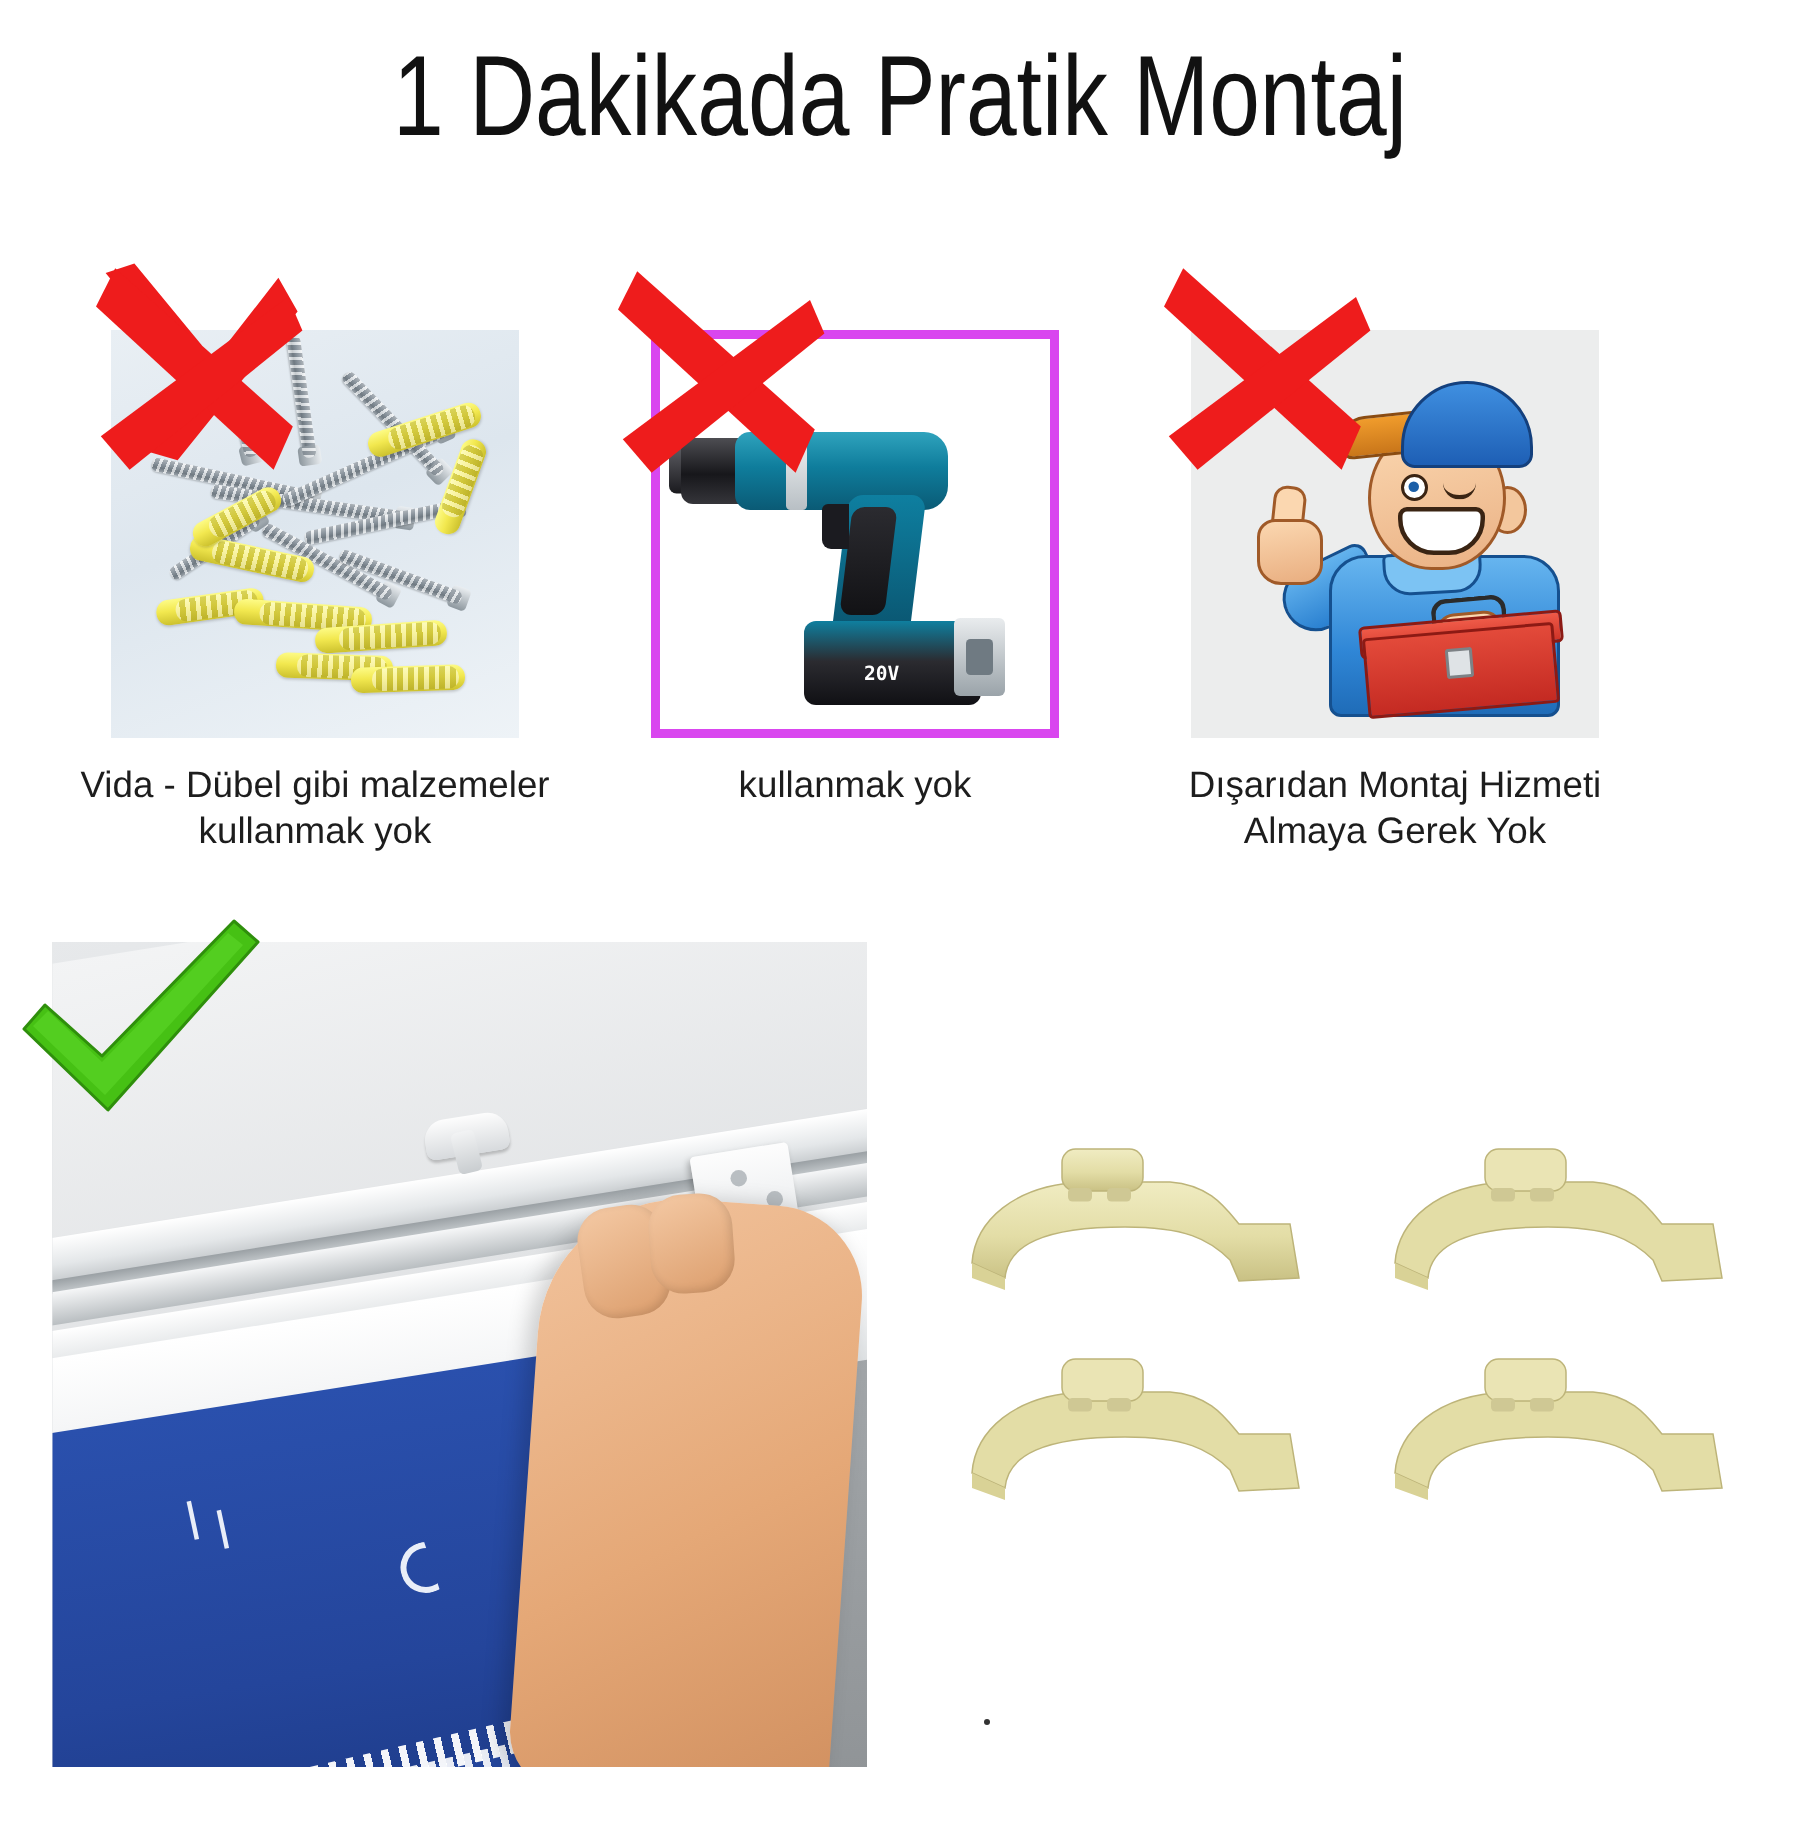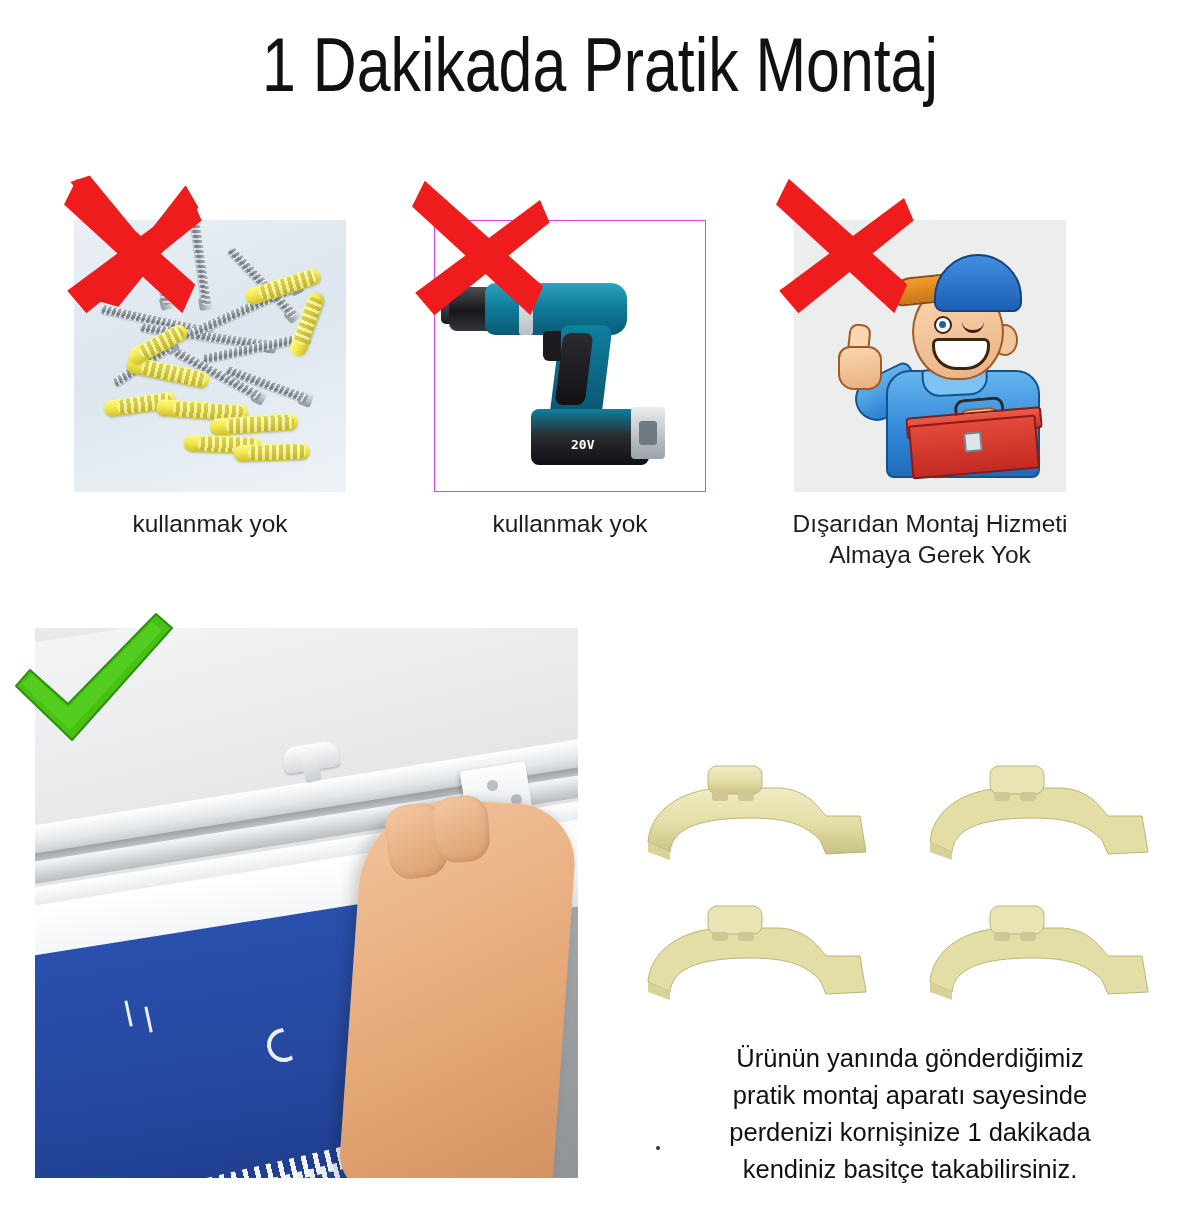--- a/index.html
+++ b/index.html
@@ -21,21 +21,21 @@
 
   
   .cards{position:absolute;left:0;top:160px;width:1200px;height:430px;}
   .card{position:absolute;top:0;width:340px;height:430px;}
   .card.c1{left:40px;}
   .card.c2{left:400px;}
   .card.c3{left:760px;}
 
   .thumb{position:absolute;left:50%;transform:translateX(-50%);top:60px;
          width:272px;height:272px;overflow:hidden;}
-  .thumb.framed{border:1px solid #d946ef;box-sizing:border-box;background:#7f1d1d;}
+  .thumb.framed{border:6px solid #d946ef;box-sizing:border-box;background:#7f1d1d;}
 
   .caption{
     position:absolute;left:0;right:0;top:348px;text-align:center;
     font-size:24.5px;line-height:31px;color:#1d1d1d;
   }
 
   
   .xmark{position:absolute;width:160px;height:160px;pointer-events:none;}
   .card.c1 .xmark{left:8px;top:6px;}
   .card.c2 .xmark{left:-4px;top:8px;}
@@ -260,20 +260,21 @@
         </div>
       </div>
       <div class="xmark">
         <svg viewBox="0 0 100 100">
           <path d="M14 10 L26 6 L54 40 L50 54 Z M86 12 L94 26 L44 88 L30 84 Z" fill="#ee1c1c"></path>
           <path d="M10 24 L18 8 L92 74 L84 92 Z" fill="#ee1c1c"></path>
           <path d="M90 20 L96 34 L24 92 L12 78 Z" fill="#ee1c1c"></path>
         </svg>
       </div>
       <div class="caption">
+        <div>Vida - Dübel gibi malzemeler</div>
         <div>kullanmak yok</div>
       </div>
     </div>
 
     <div class="card c2">
       <div class="thumb framed">
         <div class="drillpic">
           <div class="d-chuck2"></div>
           <div class="d-chuck"></div>
           <div class="d-collar"></div>
@@ -415,21 +416,15 @@
       <svg viewBox="0 0 250 112">
         <path d="M18 86 C20 58, 46 34, 92 32 L150 32 C176 34, 186 48, 196 60 L230 60 L236 96 L196 98 L190 84 C176 70, 160 62, 120 62 C66 62, 42 74, 40 96 Z" fill="#e3dda6" stroke="#bdb479" stroke-width="1"></path>
         <rect x="78" y="10" width="54" height="28" rx="9" fill="#eae4b4" stroke="#bdb479" stroke-width="1"></rect>
         <rect x="82" y="36" width="16" height="9" rx="3" fill="#cfc894"></rect>
         <rect x="108" y="36" width="16" height="9" rx="3" fill="#cfc894"></rect>
         <path d="M18 86 L40 96 L40 104 L18 96 Z" fill="#d9d296"></path>
       </svg>
     </div>
   </div>
 
-  <div class="rtext">
-    <div>Ürünün yanında  gönderdiğimiz</div>
-    <div>pratik montaj aparatı sayesinde</div>
-    <div>perdenizi kornişinize 1 dakikada</div>
-    <div>kendiniz basitçe takabilirsiniz.</div>
-  </div>
   <div class="dot"></div>
 
 </div>
 
 </body></html>

